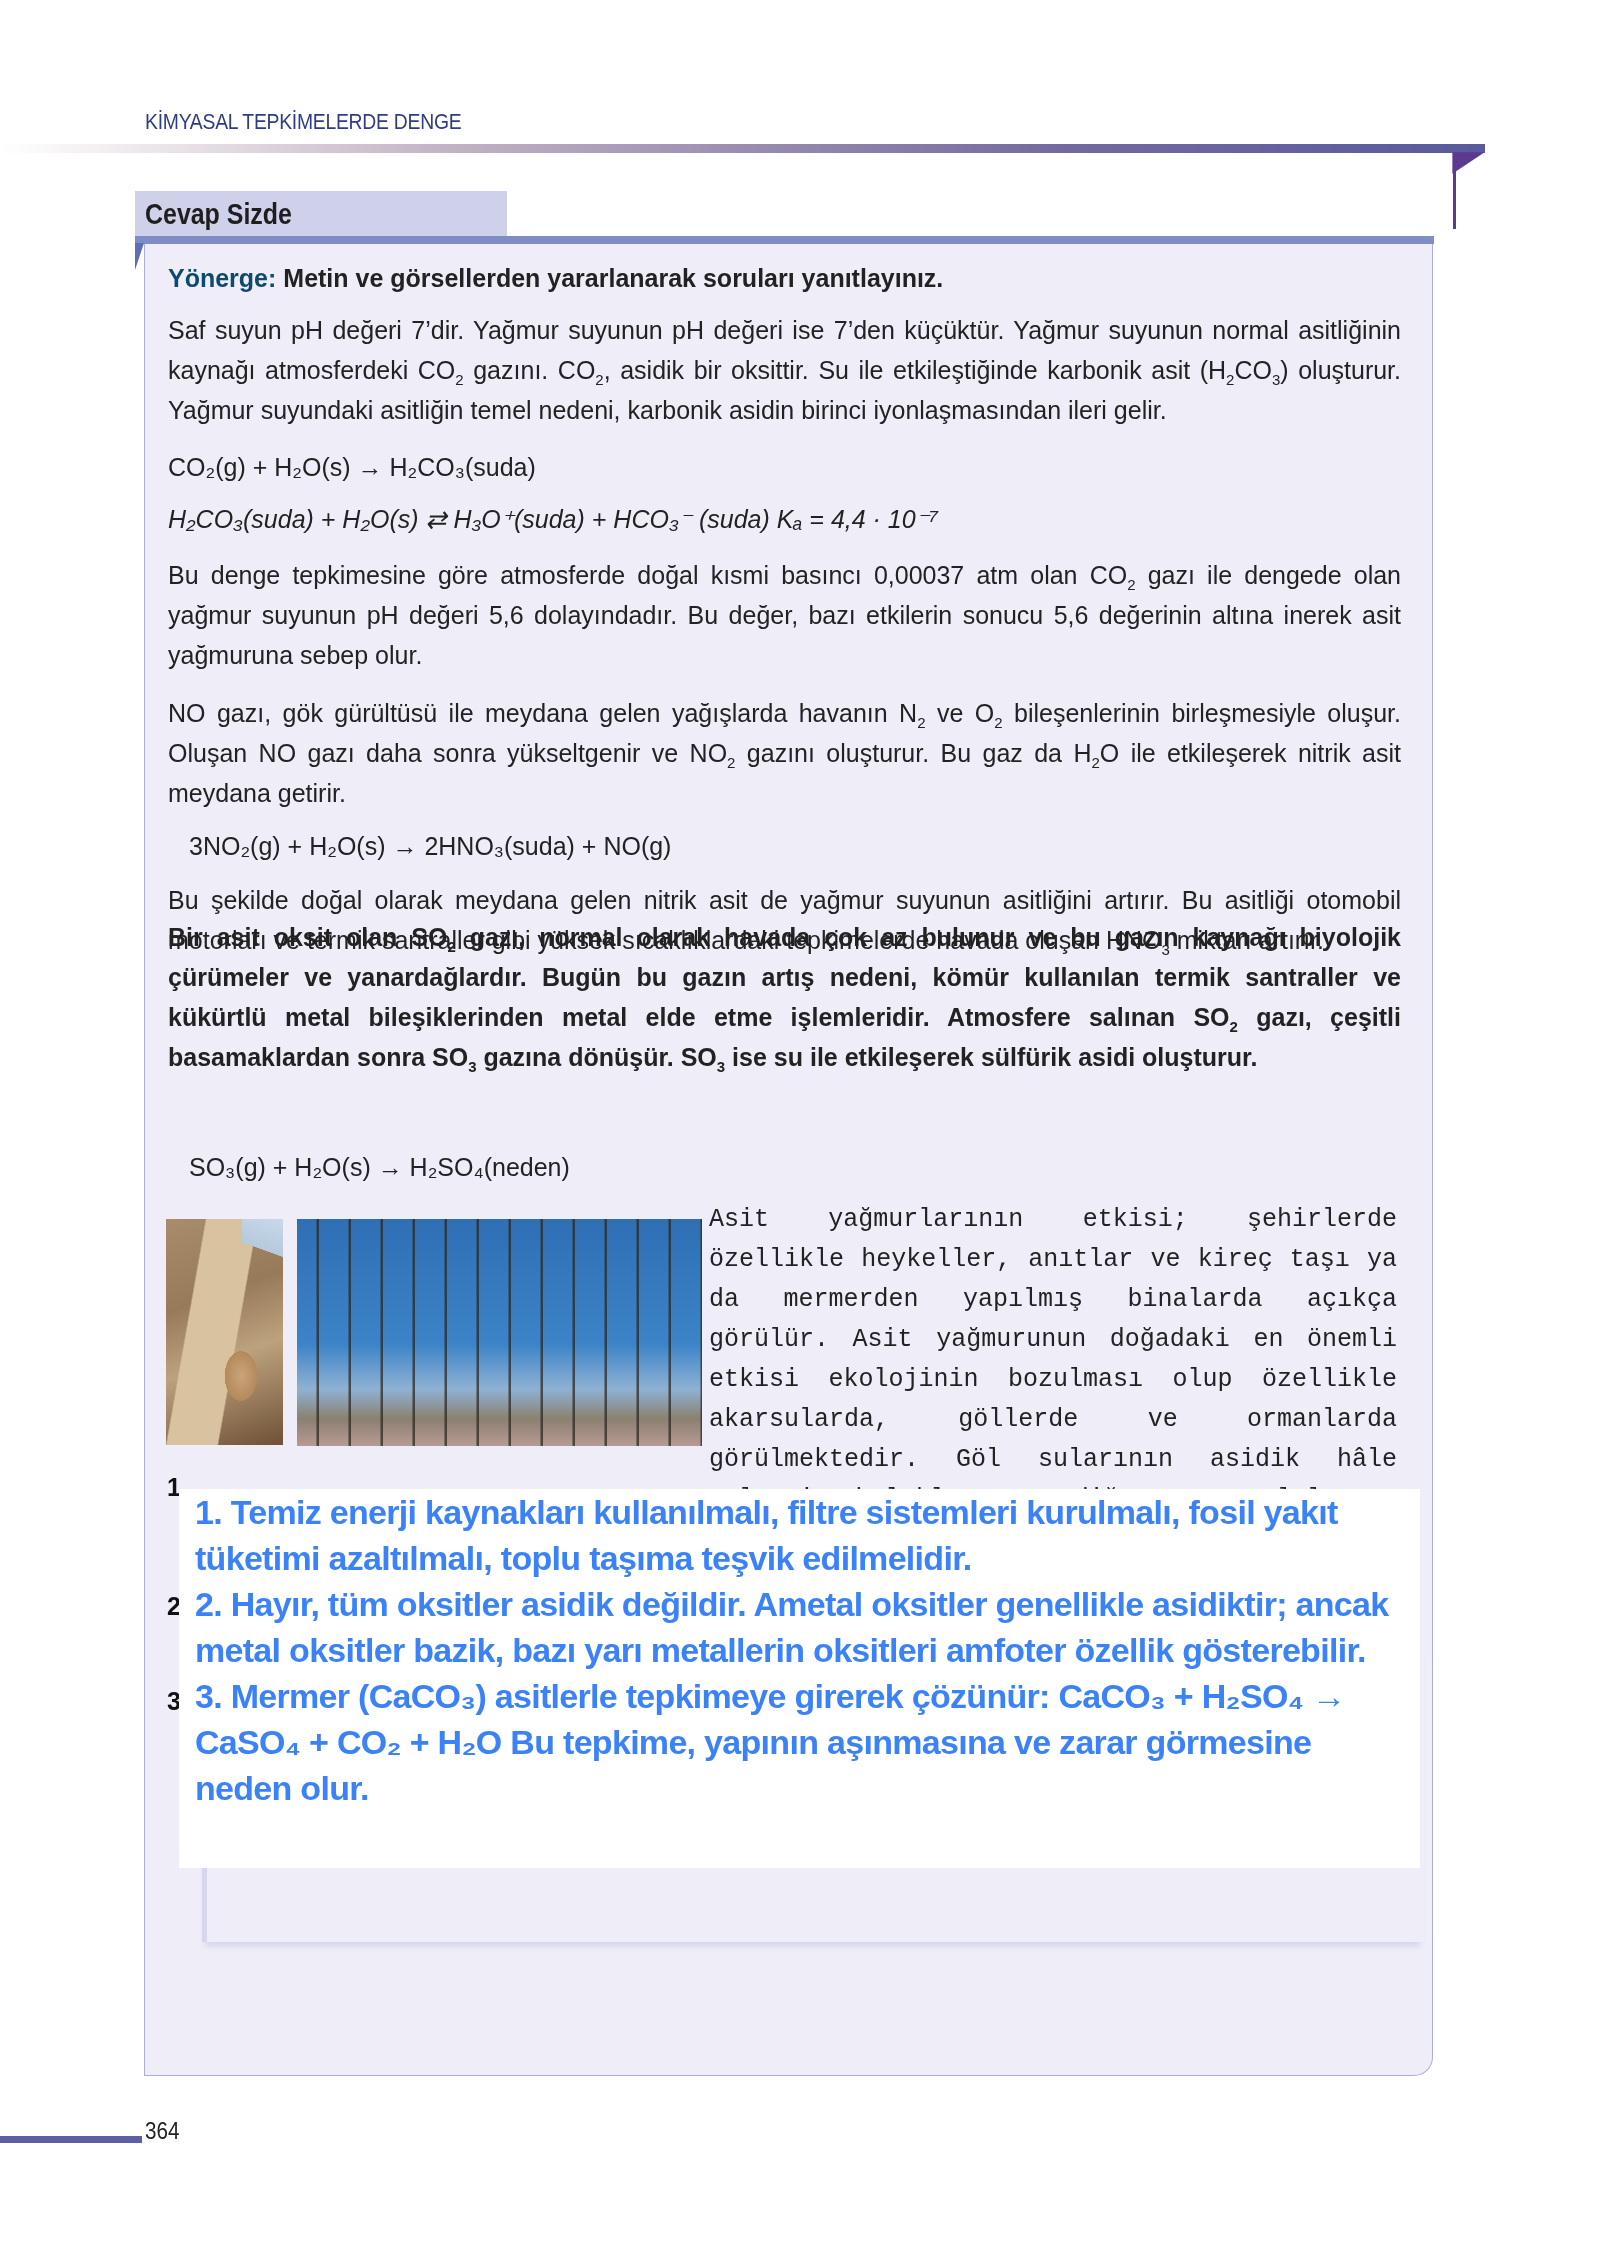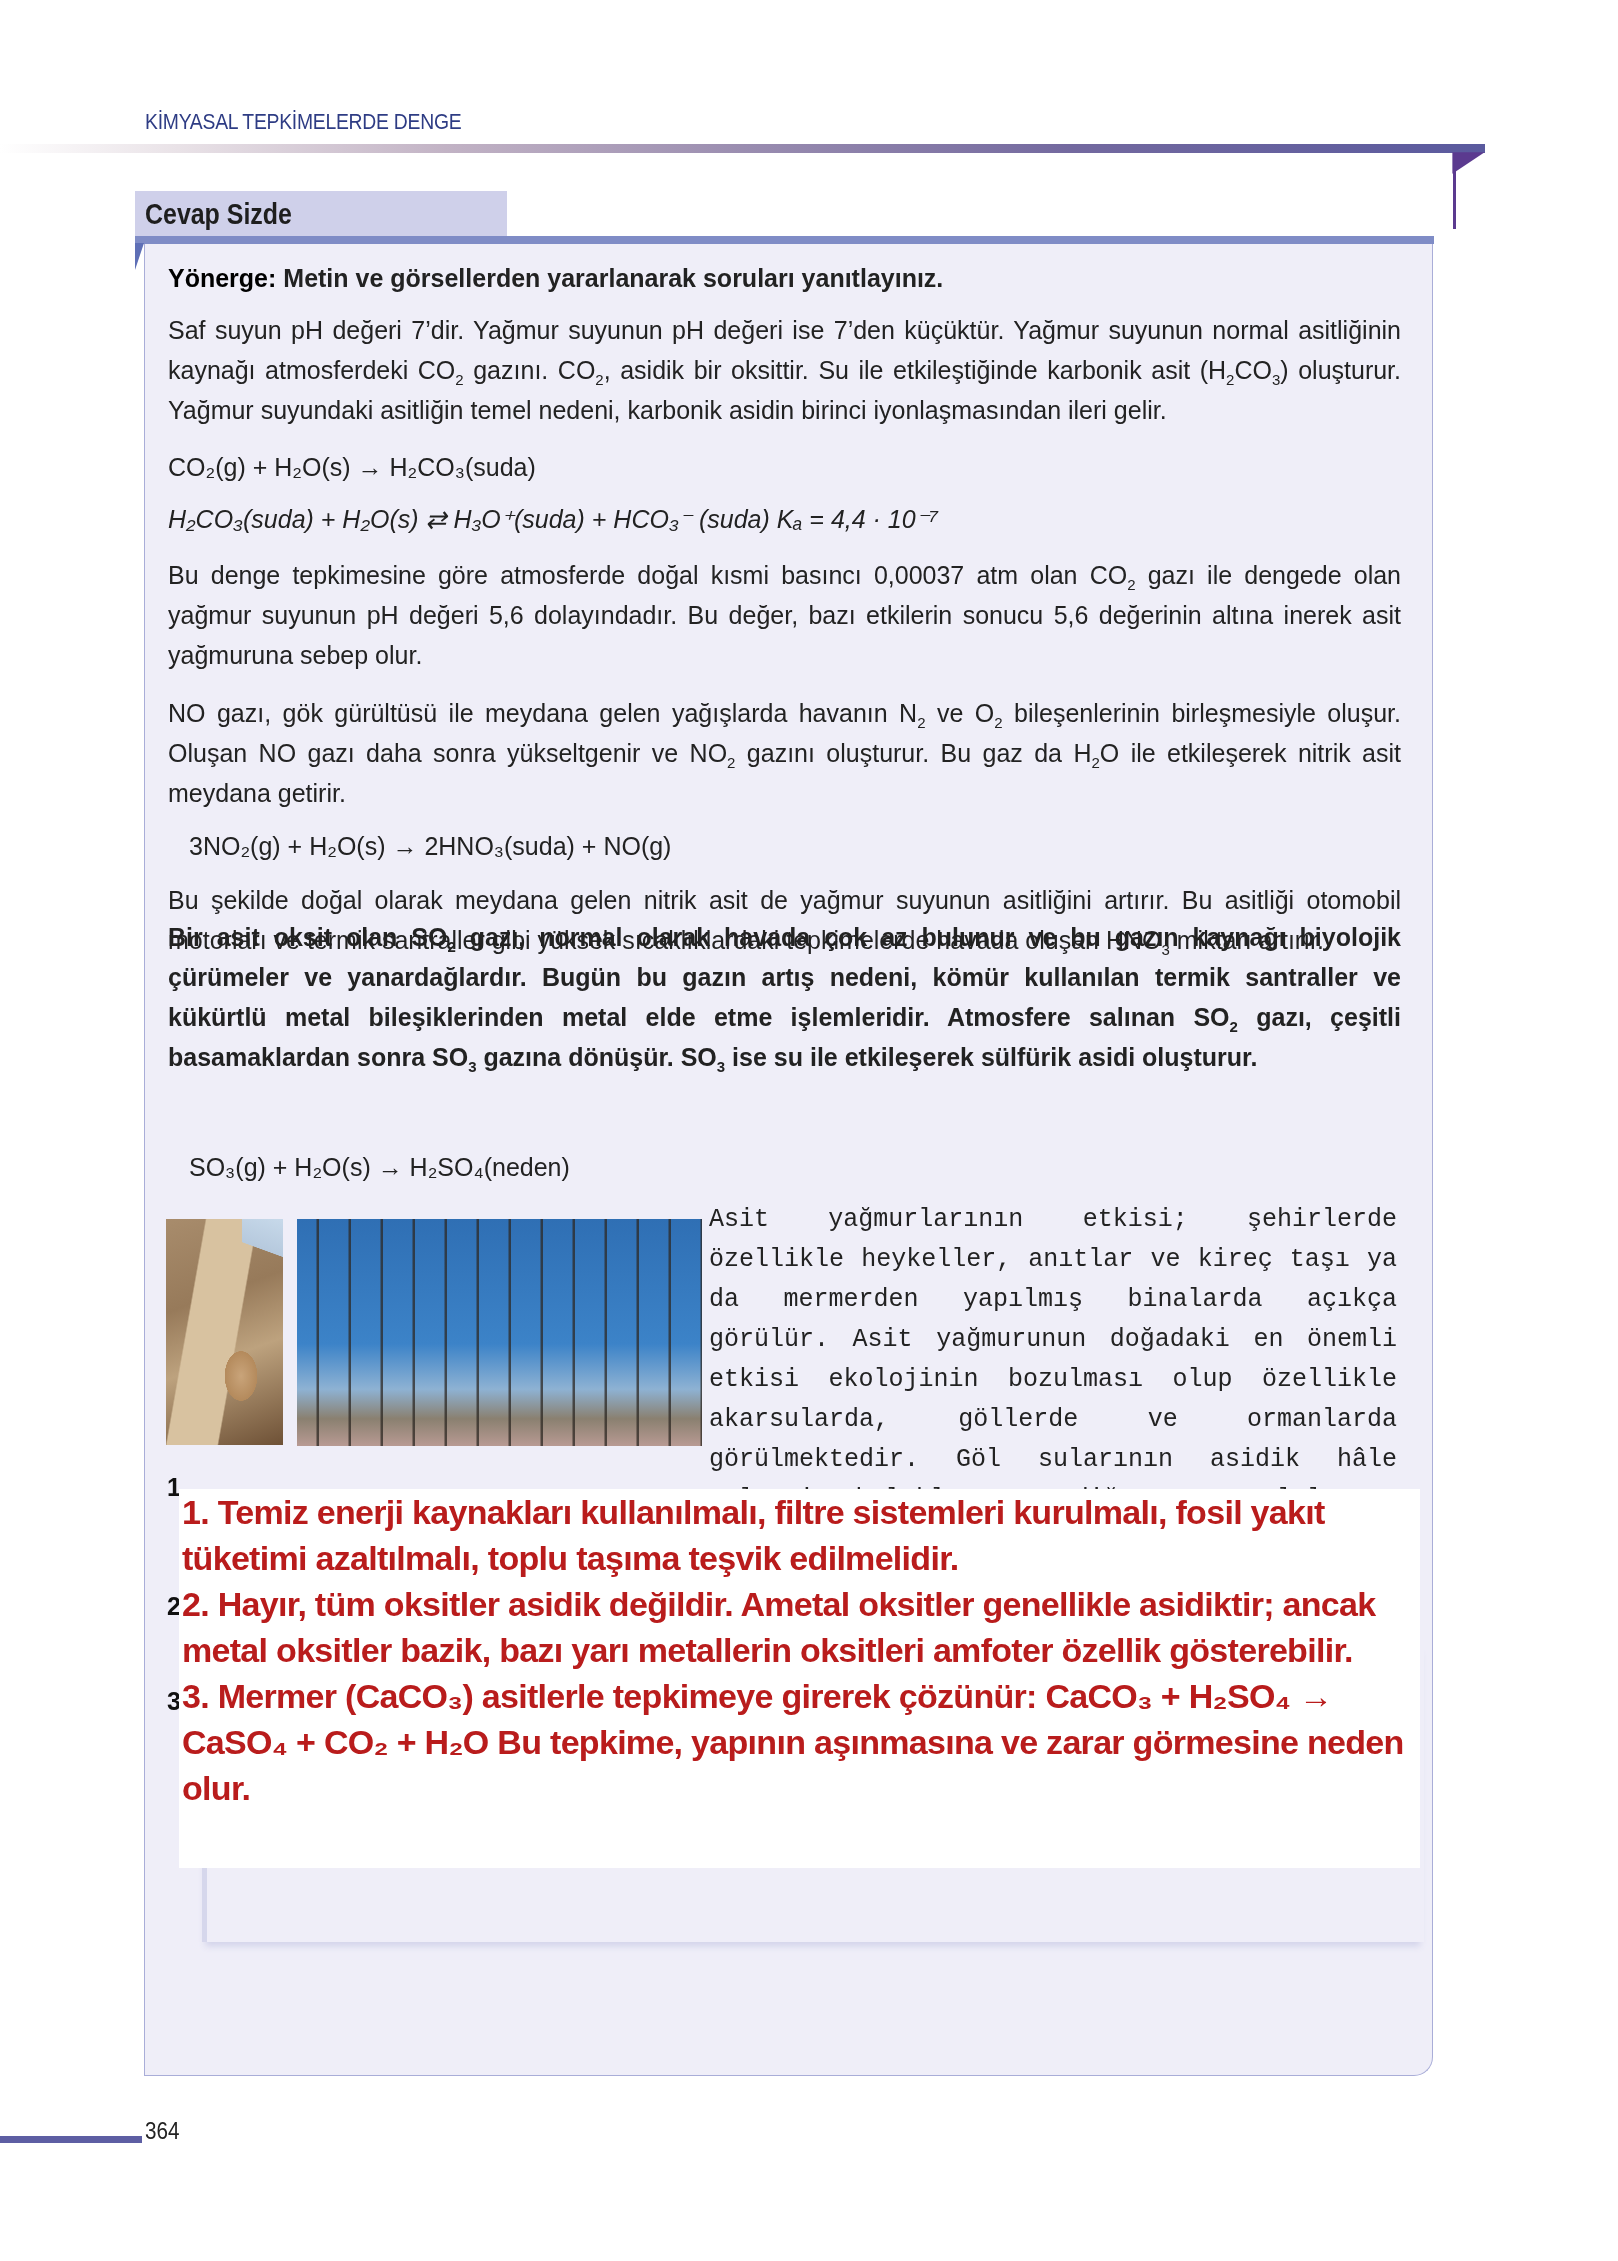--- a/index.html
+++ b/index.html
@@ -32,21 +32,21 @@
   }
   .card-topbar {
     position:absolute; left:135px; top:236px; width:1299px; height:7.5px; background:#7f8cc6;
   }
   .card-flap {
     position:absolute; left:135px; top:243px; width:0; height:0;
     border-left:9.5px solid #5e6fb6; border-bottom:27px solid transparent;
   }
   .content { position:absolute; left:168px; width:1233px; font-size:25px; line-height:40px; }
   .directive { top:258px; font-size:25px; font-weight:bold; }
-  .directive .lbl { color:#000000; }
+  .directive .lbl { color:#0c4a6e; }
   .justify { text-align:justify; text-align-last:left; }
   sub, sup { font-size:15px; line-height:0; }
   .eq { white-space:nowrap; }
   .img-statue {
     position:absolute; left:166px; top:1219px; width:117px; height:226px;
     background:
       radial-gradient(ellipse 27px 41px at 75px 157px, #c9a47a 0%, #b48a5c 60%, transparent 61%),
       linear-gradient(100deg, transparent 0 25%, #d8c2a0 26% 58%, transparent 59%),
       linear-gradient(160deg, #a88c6c 0%, #977a5a 35%, #bda27e 60%, #6e5136 100%);
   }
@@ -61,21 +61,21 @@
       linear-gradient(180deg, #2f6fb4 0%, #3c83c8 55%, #8eb2d3 75%, #8a8070 88%, #b89a93 100%);
   }
   .side-text { position:absolute; left:709px; top:1200px; width:688px; font-size:25px; line-height:40px;font-family:Liberation Mono, monospace; }
   .qnum { position:absolute; left:167px; font-size:25px; font-weight:bold; color:#111; }
   .inner-box {
     position:absolute; left:202px; top:1642px; width:1217px; height:300px; background:#efeef8;
     border-left:5.5px solid #d6d7ec; box-shadow:0 8.2px 6.8px -2.7px #d2d3ea;
   }
   .overlay {
     position:absolute; left:179px; top:1489px; width:1241px; height:379px; background:#ffffff;
-    color:#b91c1c; font-weight:bold; font-size:34px; line-height:46px; padding:0 3px;
+    color:#3b82f6; font-weight:bold; font-size:34px; line-height:46px; padding:0 16px;
     box-sizing:border-box; letter-spacing:-0.7px;
   }
   .overlay p { margin:0; }
   .page-number { position:absolute; left:145px; top:2117px; font-size:24px; color:#222; transform:scaleX(0.86); transform-origin:left top;}
   .page-bar { position:absolute; left:0; top:2136px; width:142px; height:6.8px; background:#5d5ea3; }
 </style>
 </head>
 <body>
 
 <div class="running-head">KİMYASAL TEPKİMELERDE DENGE</div>

